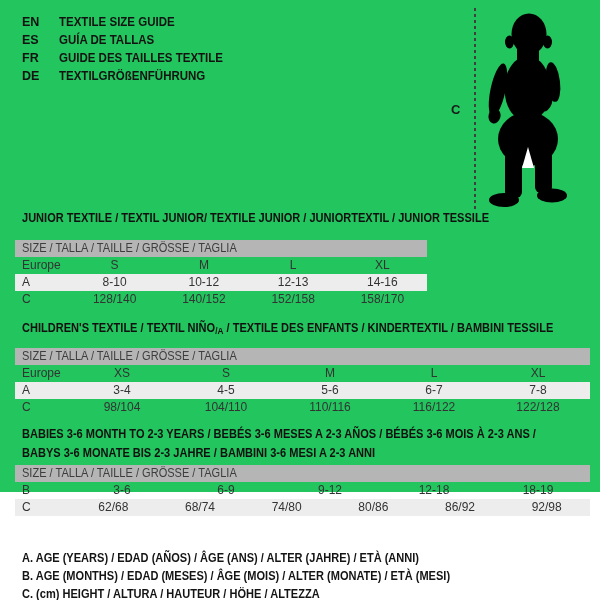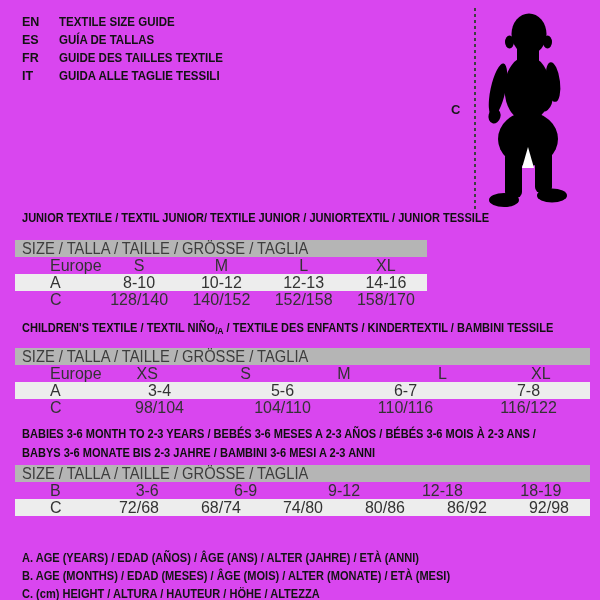--- a/index.html
+++ b/index.html
@@ -7,22 +7,22 @@
     padding: 0;
     width: 600px;
     height: 600px;
     background: #ffffff;
     font-family: "Liberation Sans", sans-serif;
     overflow: hidden;
   }
   #canvas {
     position: relative;
     width: 600px;
-    height: 600px;
-    background: #d946ef;
+    height: 492px;
+    background: #22c55e;
   }
   .abs { position: absolute; }
   .cond {
     display: inline-block;
     transform: scaleX(0.92);
     transform-origin: 0 50%;
     white-space: nowrap;
   }
   
   .lang-list {
@@ -43,28 +43,28 @@
   }
   .baby-svg { left: 483px; top: 3px; }
   
   .sec-title {
     font-size: 12px; font-weight: bold; color: #101010;
     line-height: 14px; white-space: nowrap;
   }
   .babies-title { line-height: 19px; }
   .tsub { font-size: 9px; vertical-align: -2px; letter-spacing: 0; }
   
-  .size-table { font-size: 16px; color: #333333; }
+  .size-table { font-size: 12px; color: #333333; }
   .thead {
     background: #b5b5b5; height: 17px; line-height: 17px;
     padding-left: 7px; color: #3d3d3d; overflow: hidden;
   }
   .trow { display: flex; height: 17px; line-height: 17px; }
   .trow.alt { background: #ededed; }
-  .tlabel { width: 55px; flex: 0 0 55px; padding-left: 7px; box-sizing: border-box; margin-left: 28px; }
+  .tlabel { width: 55px; flex: 0 0 55px; padding-left: 7px; box-sizing: border-box; }
   .tcell { flex: 1 1 0; text-align: center; }
   .junior-table { left: 15px; top: 240px; width: 412px; }
   .children-table { left: 15px; top: 348px; width: 575px; }
   .babies-table { left: 15px; top: 465px; width: 575px; }
   .junior-title { left: 22px; top: 211px; }
   .children-title { left: 22px; top: 321px; }
   .babies-title { left: 22px; top: 425px; }
   
   .notes {
     left: 22px; top: 549px;
@@ -84,22 +84,22 @@
     </div>
     <div class="lang-row">
       <span class="lang-code">ES</span>
       <span class="cond">GUÍA DE TALLAS</span>
     </div>
     <div class="lang-row">
       <span class="lang-code">FR</span>
       <span class="cond">GUIDE DES TAILLES TEXTILE</span>
     </div>
     <div class="lang-row">
-      <span class="lang-code">IT</span>
-      <span class="cond">GUIDA ALLE TAGLIE TESSILI</span>
+      <span class="lang-code">DE</span>
+      <span class="cond">TEXTILGRÖßENFÜHRUNG</span>
     </div>
   </div>
 
   <div class="abs dash-line"></div>
   <div class="abs figure-c">C</div>
   <svg class="abs baby-svg" width="112" height="208" viewBox="0 0 112 208" xmlns="http://www.w3.org/2000/svg">
     <g fill="#000000">
 
       <ellipse cx="26.5" cy="39" rx="4.5" ry="6.5"></ellipse>
       <ellipse cx="64.5" cy="39" rx="4.5" ry="6.5"></ellipse>
@@ -169,30 +169,32 @@
       <span class="tlabel">Europe</span>
       <span class="tcell">XS</span>
       <span class="tcell">S</span>
       <span class="tcell">M</span>
       <span class="tcell">L</span>
       <span class="tcell">XL</span>
     </div>
     <div class="trow alt">
       <span class="tlabel">A</span>
       <span class="tcell">3-4</span>
+      <span class="tcell">4-5</span>
       <span class="tcell">5-6</span>
       <span class="tcell">6-7</span>
       <span class="tcell">7-8</span>
     </div>
     <div class="trow">
       <span class="tlabel">C</span>
       <span class="tcell">98/104</span>
       <span class="tcell">104/110</span>
       <span class="tcell">110/116</span>
       <span class="tcell">116/122</span>
+      <span class="tcell">122/128</span>
     </div>
   </div>
 
   <div class="abs sec-title babies-title">
     <div><span class="cond">BABIES 3-6 MONTH TO 2-3 YEARS / BEBÉS 3-6 MESES A 2-3 AÑOS / BÉBÉS 3-6 MOIS À 2-3 ANS /</span></div>
     <div><span class="cond">BABYS 3-6 MONATE BIS 2-3 JAHRE / BAMBINI 3-6 MESI A 2-3 ANNI</span></div>
   </div>
   <div class="abs size-table babies-table">
     <div class="thead">
       <span class="cond">SIZE / TALLA / TAILLE / GRÖSSE / TAGLIA</span>
@@ -200,21 +202,21 @@
     <div class="trow">
       <span class="tlabel">B</span>
       <span class="tcell">3-6</span>
       <span class="tcell">6-9</span>
       <span class="tcell">9-12</span>
       <span class="tcell">12-18</span>
       <span class="tcell">18-19</span>
     </div>
     <div class="trow alt">
       <span class="tlabel">C</span>
-      <span class="tcell">72/68</span>
+      <span class="tcell">62/68</span>
       <span class="tcell">68/74</span>
       <span class="tcell">74/80</span>
       <span class="tcell">80/86</span>
       <span class="tcell">86/92</span>
       <span class="tcell">92/98</span>
     </div>
   </div>
 
   <div class="abs notes">
     <div><span class="cond">A. AGE (YEARS) / EDAD (AÑOS) / ÂGE (ANS) / ALTER (JAHRE) / ETÀ (ANNI)</span></div>

